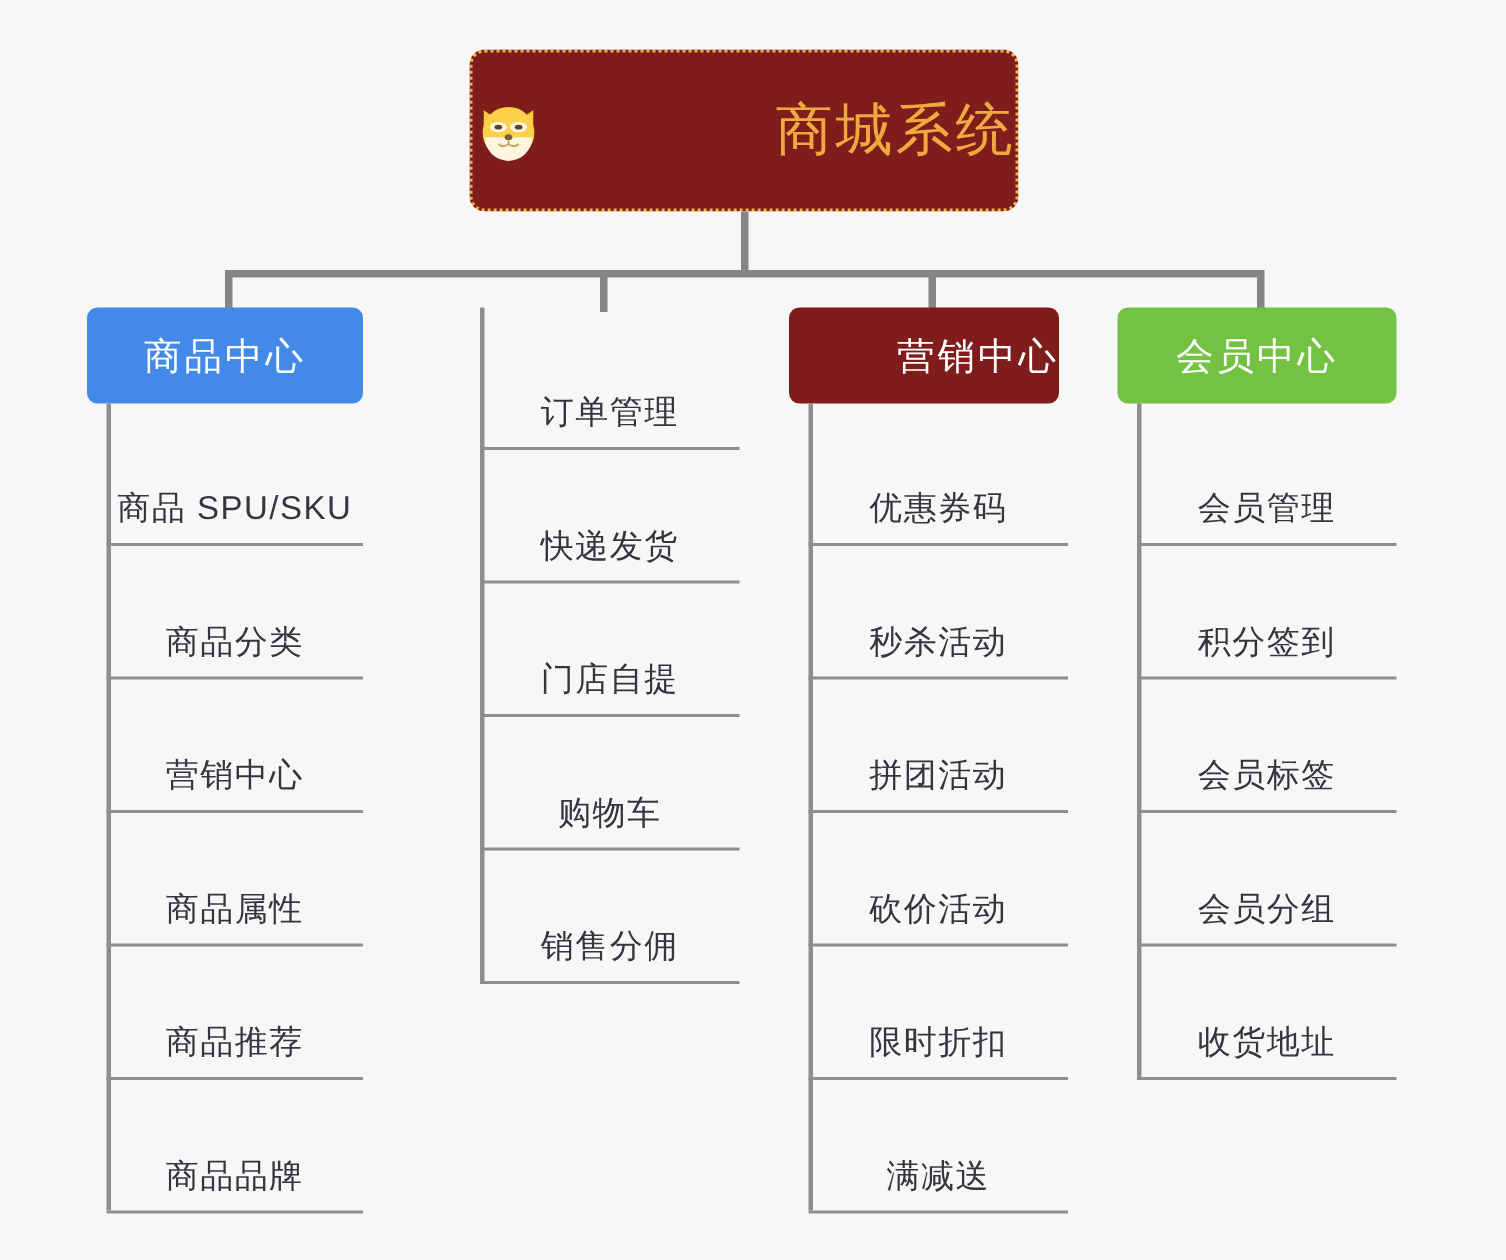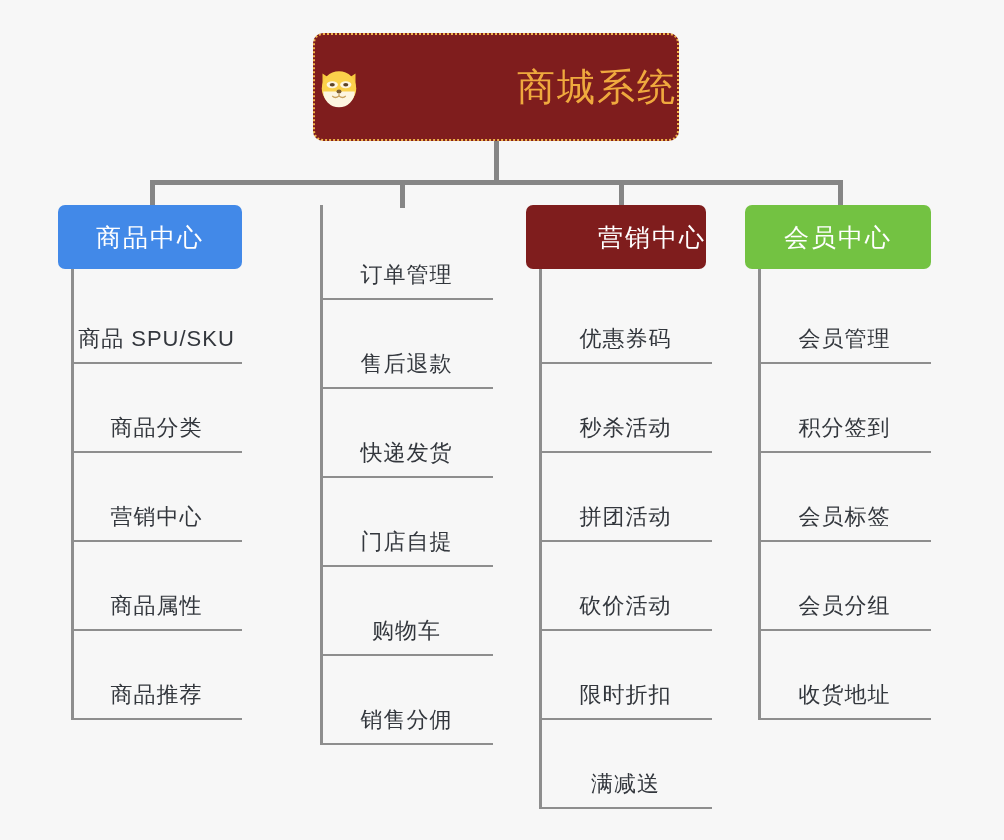--- a/index.html
+++ b/index.html
@@ -178,29 +178,29 @@
           </div>
           <div class="leaf">
             <span class="leaf-label">营销中心</span>
           </div>
           <div class="leaf">
             <span class="leaf-label">商品属性</span>
           </div>
           <div class="leaf">
             <span class="leaf-label">商品推荐</span>
           </div>
+          <div class="leaf">
+            <span class="leaf-label">商品品牌</span>
+          </div>
         </div>
       </div>
       <div class="column" style="left: 307px; width: 186px;">
         <div class="items" style="width: 186px;">
           <div class="leaf">
             <span class="leaf-label">订单管理</span>
-          </div>
-          <div class="leaf">
-            <span class="leaf-label">售后退款</span>
           </div>
           <div class="leaf">
             <span class="leaf-label">快递发货</span>
           </div>
           <div class="leaf">
             <span class="leaf-label">门店自提</span>
           </div>
           <div class="leaf">
             <span class="leaf-label">购物车</span>
           </div>

